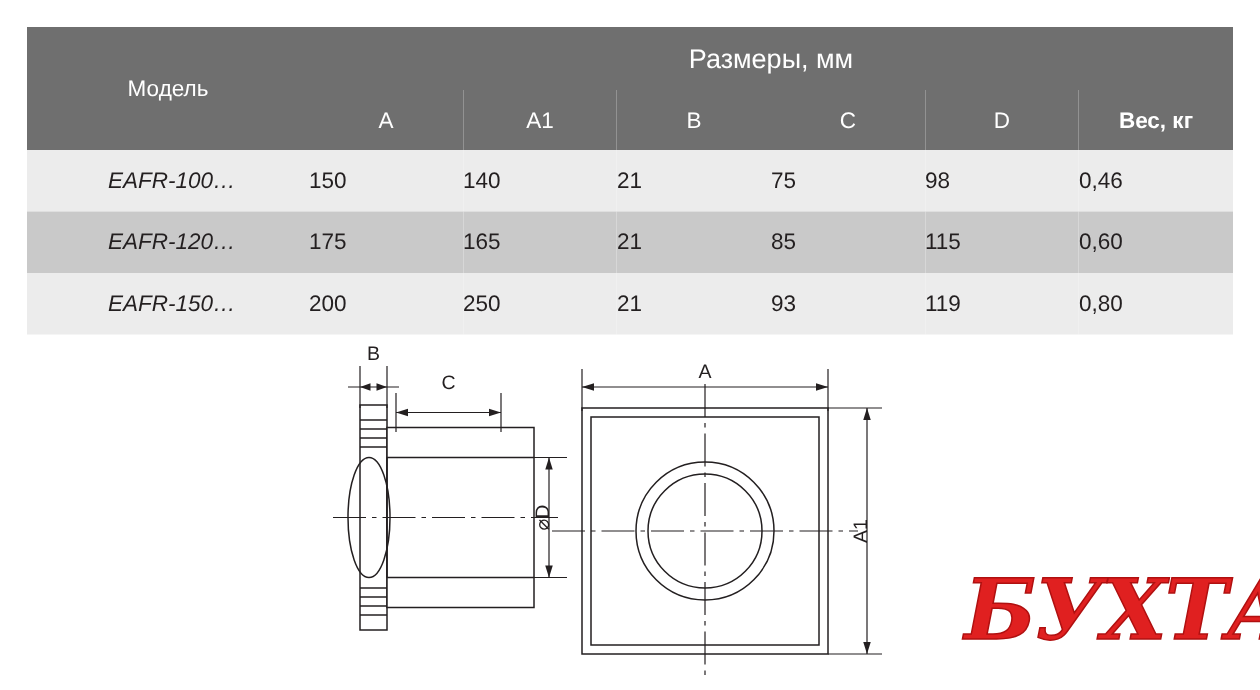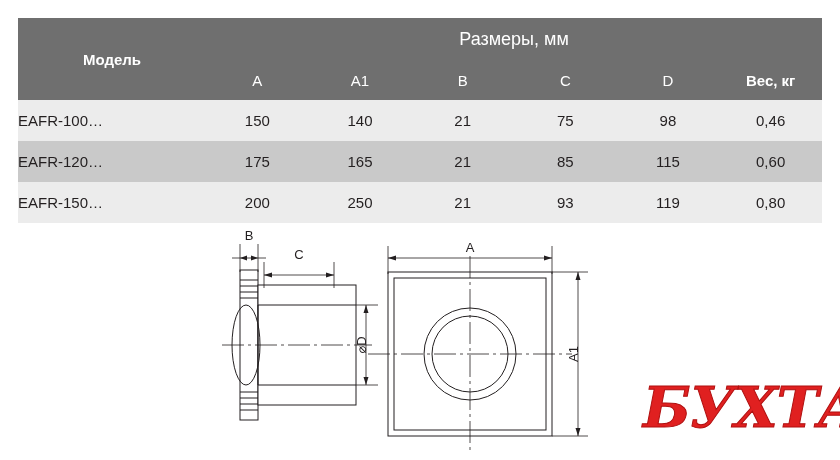--- a/index.html
+++ b/index.html
@@ -56,25 +56,27 @@
     background: #ececec;
   }
   .row-dark td {
     background: #c9c9c9;
     margin-left: 20px;
   }
   .data-cell {
     height: 41px;
     font-size: 15px;
     color: #231f20;
-    text-align: center;
+    text-align: left;
     vertical-align: middle;
   }
   .data-cell.model {
     text-align: left;
+    padding-left: 54px;
+    font-style: italic;
   }
 
   
   .drawing {
     position: absolute;
     left: 0;
     top: 228px;
     width: 840px;
     height: 232px;
   }
@@ -101,21 +103,21 @@
     text-align: right;
     -webkit-text-stroke: 1px #b01010;
   }
 </style>
 </head>
 <body>
 
 <table class="spec-table">
   <thead>
     <tr>
-      <th class="hdr-model" rowspan="2" style="width:188px;font-weight:bold;">Модель</th>
+      <th class="hdr-model" rowspan="2" style="width:188px;">Модель</th>
       <th class="hdr-group" colspan="6">Размеры, мм</th>
     </tr>
     <tr>
       <th class="hdr-cell" style="width:103px;">A</th>
       <th class="hdr-cell" style="width:103px;">A1</th>
       <th class="hdr-cell" style="width:103px;">B</th>
       <th class="hdr-cell" style="width:103px;">C</th>
       <th class="hdr-cell" style="width:103px;">D</th>
       <th class="hdr-cell" style="width:101px;font-weight:bold;">Вес, кг</th>
     </tr>

